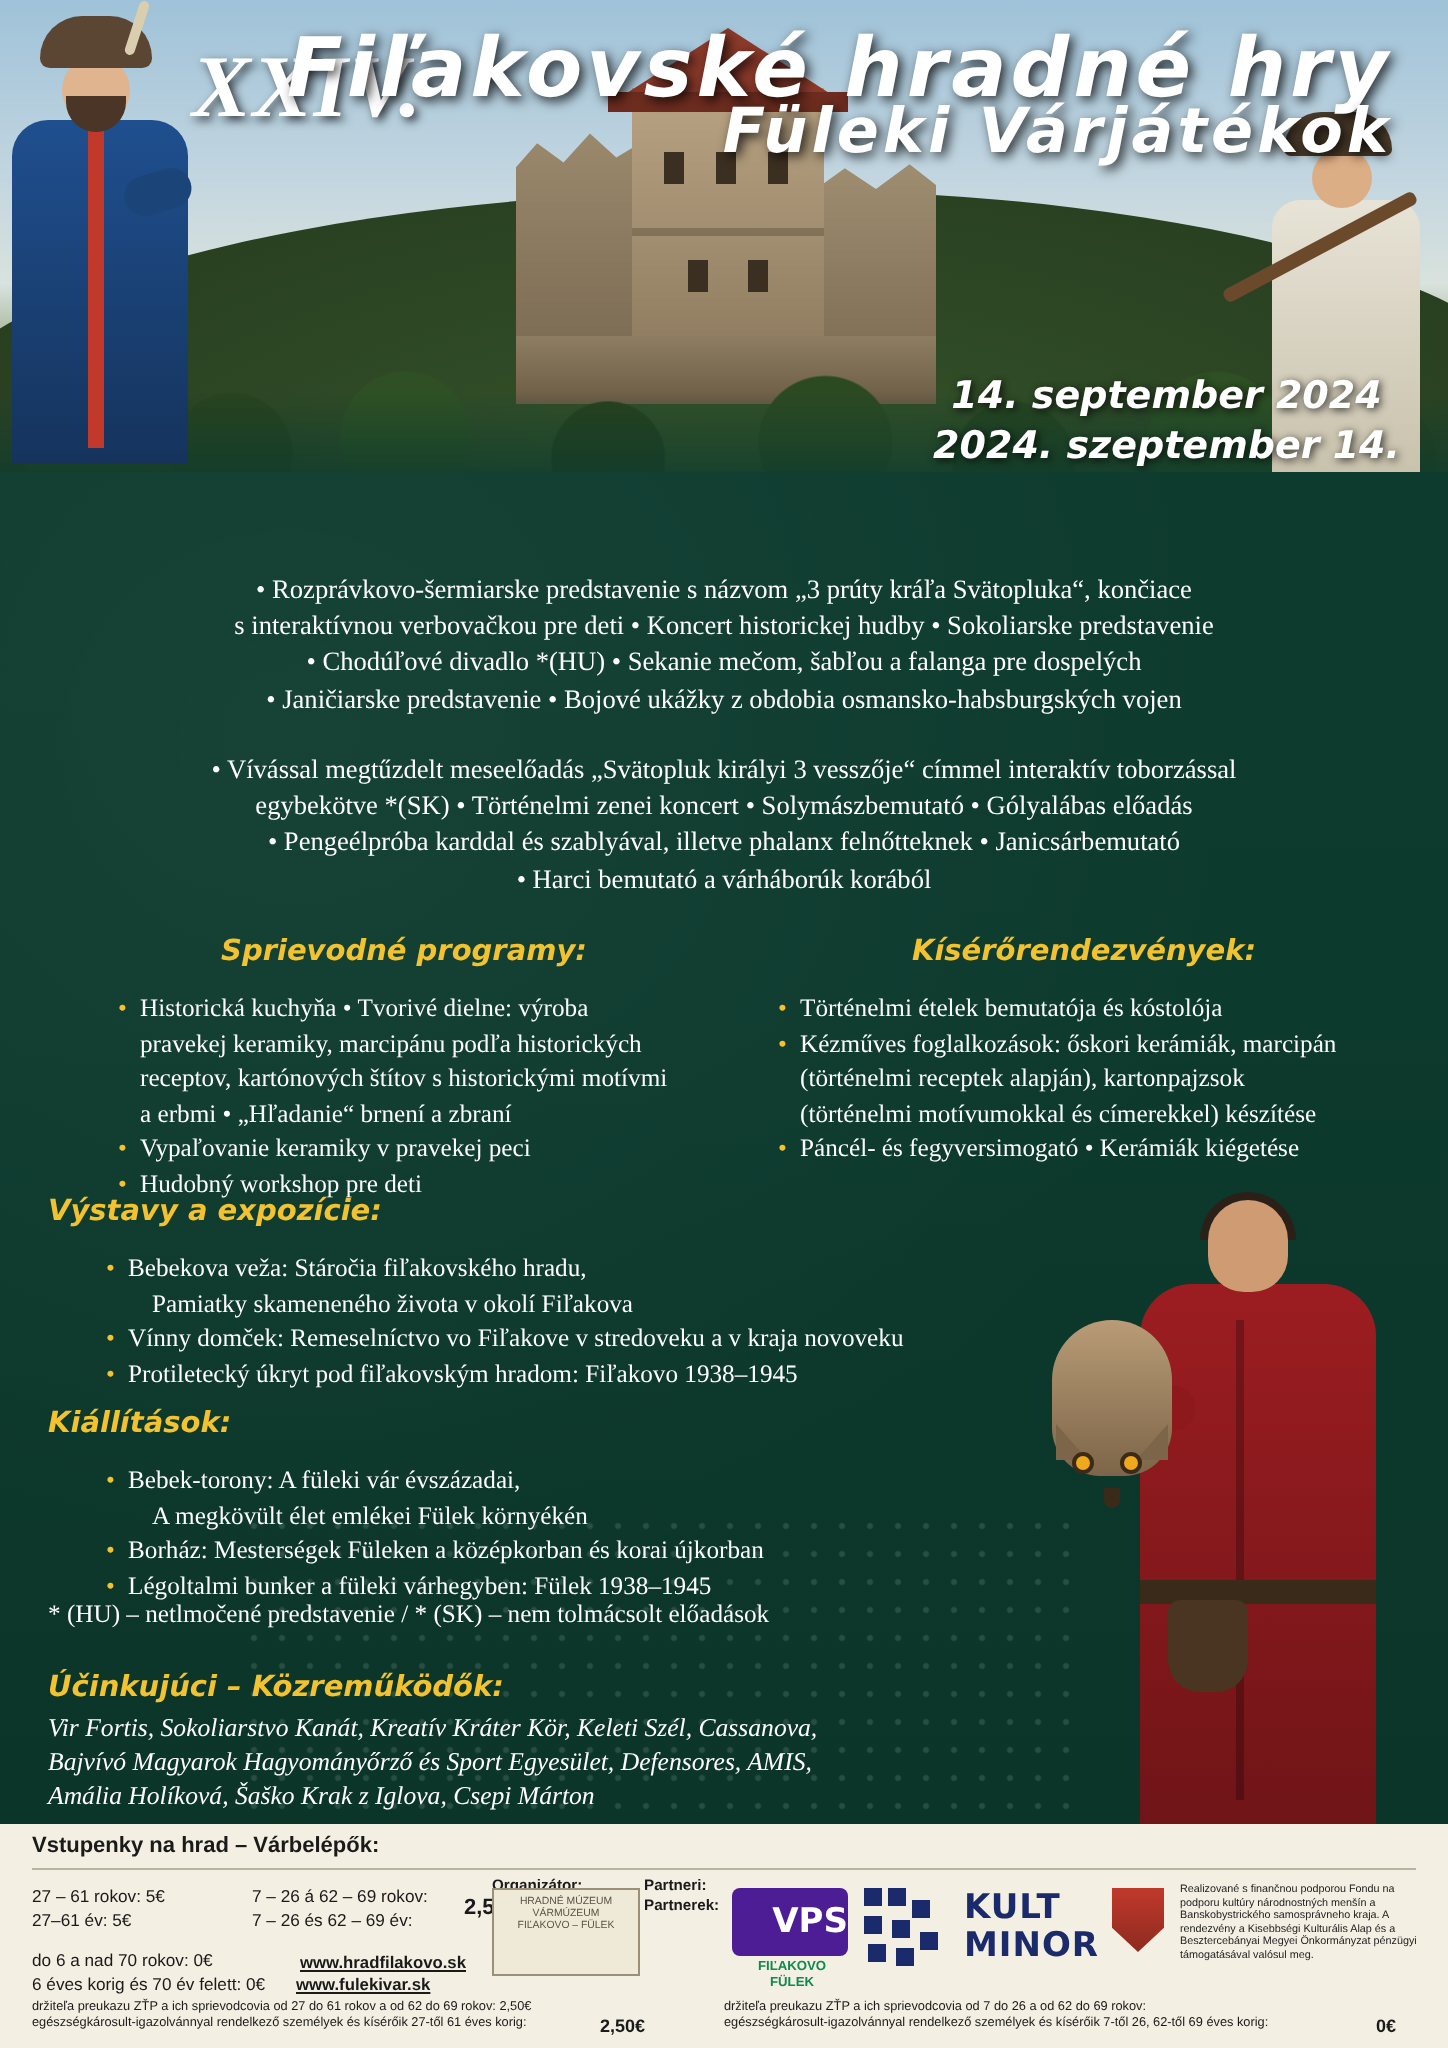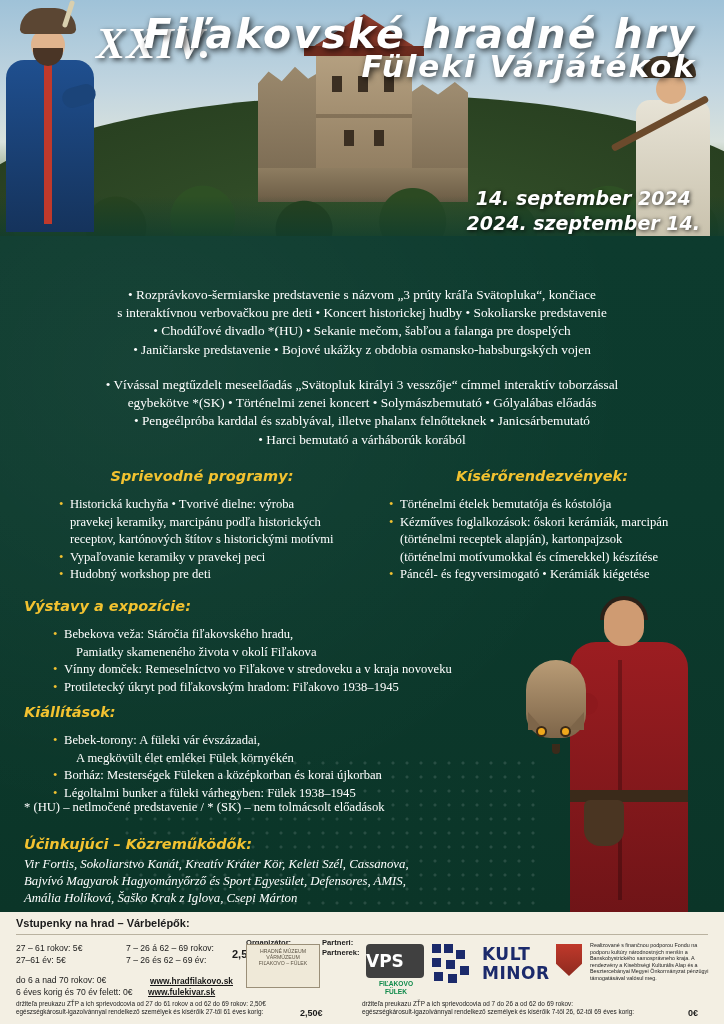--- a/index.html
+++ b/index.html
@@ -181,22 +181,22 @@
     position:absolute; left:0; top:912px; width:724px; height:112px;
     background:#f3efe3; color:#1a1a1a;
     font-family:"Liberation Sans", sans-serif;
   }
   .footer .rule { position:absolute; left:16px; top:22px; width:692px; height:1px; background:#b9b2a0; }
   .f-title { position:absolute; left:16px; top:5px; font-size:11px; font-weight:bold; }
   .tick-col { position:absolute; font-size:8.6px; line-height:12px; }
   .tick-price { font-weight:bold; font-size:11px; }
   .org-label { position:absolute; font-size:7.6px; line-height:9.6px; font-weight:bold; }
   .web { position:absolute; font-size:8.4px; line-height:11px; font-weight:bold; text-decoration:underline; }
-  .vps { position:absolute; left:366px; top:32px; width:58px; height:34px; background:#404040; color:#fff;
-    font-weight:bold; font-size:17px; text-align:left; line-height:34px; border-radius:4px; font-family:"DejaVu Sans", sans-serif;}
+  .vps { position:absolute; left:366px; top:32px; width:58px; height:34px; background:#4c1d95; color:#fff;
+    font-weight:bold; font-size:17px; text-align:right; line-height:34px; border-radius:4px; font-family:"DejaVu Sans", sans-serif;}
   .vps-sub { position:absolute; left:360px; top:68px; width:72px; text-align:center; font-size:6.6px; font-weight:bold; color:#0f8a4b; line-height:8px;}
   .kult-dots { position:absolute; left:432px; top:32px; width:44px; height:40px; }
   .kult-dots i { position:absolute; width:9px; height:9px; background:#1b2a6b; display:block; }
   .kult-text { position:absolute; left:482px; top:33px; font-family:"DejaVu Sans", sans-serif; font-weight:bold; font-size:17px; color:#1b2a6b; line-height:19px; letter-spacing:.5px;}
   .crest { position:absolute; left:556px; top:32px; width:26px; height:32px; background:linear-gradient(#c0392b,#8e2a1f);
     clip-path: polygon(0 0, 100% 0, 100% 62%, 50% 100%, 0 62%); }
   .legal { position:absolute; left:590px; top:30px; width:124px; font-size:5.4px; line-height:6.6px; color:#222; }
   .fineprint-l { position:absolute; left:16px; top:88px; width:330px; font-size:6.4px; line-height:7.6px; }
   .fineprint-r { position:absolute; left:362px; top:88px; width:352px; font-size:6.4px; line-height:7.6px; }
   .museum { position:absolute; left:246px; top:32px; width:74px; height:44px; border:1px solid #9a8f78; background:#efe9d8;
@@ -273,20 +273,21 @@
     <div>• Pengeélpróba karddal és szablyával, illetve phalanx felnőtteknek  • Janicsárbemutató</div>
     <div>• Harci bemutató a várháborúk korából</div>
   </div>
 
   <div class="block" style="left:42px; top:468px; width:320px;">
     <h3 class="sect" style="text-align:center;">Sprievodné programy:</h3>
     <ul class="ul" style="padding-left:16px;">
       <li>Historická kuchyňa  • Tvorivé dielne: výroba</li>
       <li class="cont">pravekej keramiky, marcipánu podľa historických</li>
       <li class="cont">receptov, kartónových štítov s historickými motívmi</li>
+      <li class="cont">a erbmi  •  „Hľadanie“ brnení a zbraní</li>
       <li>Vypaľovanie keramiky v pravekej peci</li>
       <li>Hudobný workshop pre deti</li>
     </ul>
   </div>
 
   <div class="block" style="left:372px; top:468px; width:340px;">
     <h3 class="sect" style="text-align:center;">Kísérőrendezvények:</h3>
     <ul class="ul" style="padding-left:16px;">
       <li>Történelmi ételek bemutatója és kóstolója</li>
       <li>Kézműves foglalkozások: őskori kerámiák, marcipán</li>

